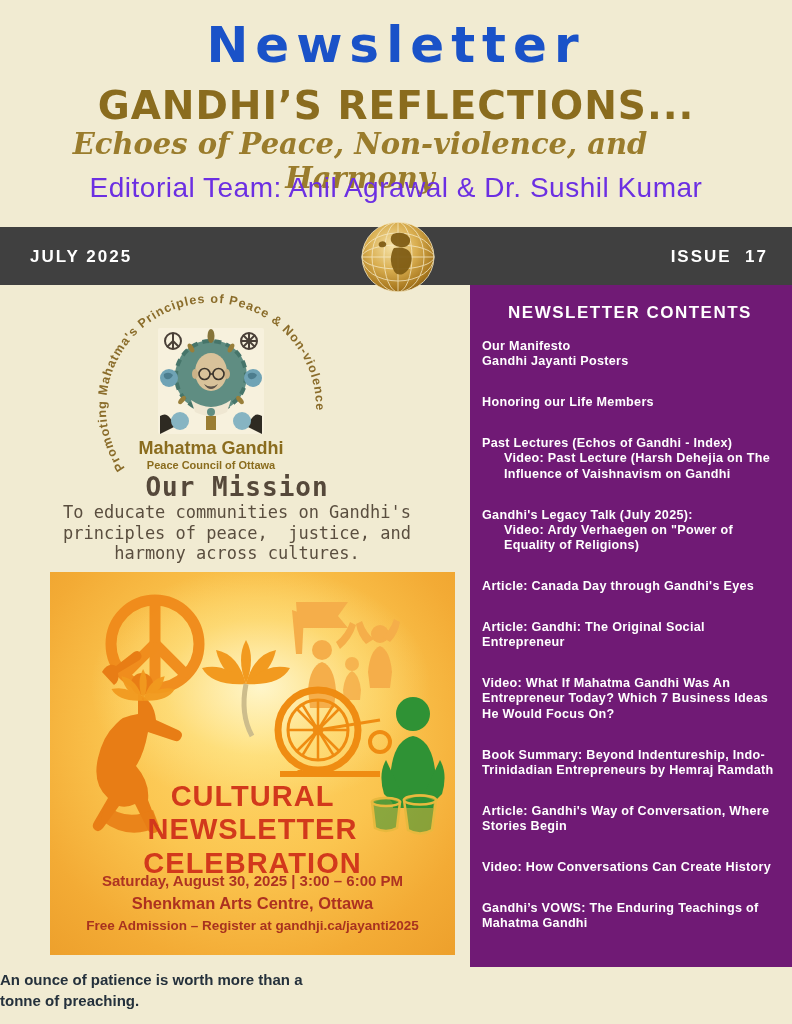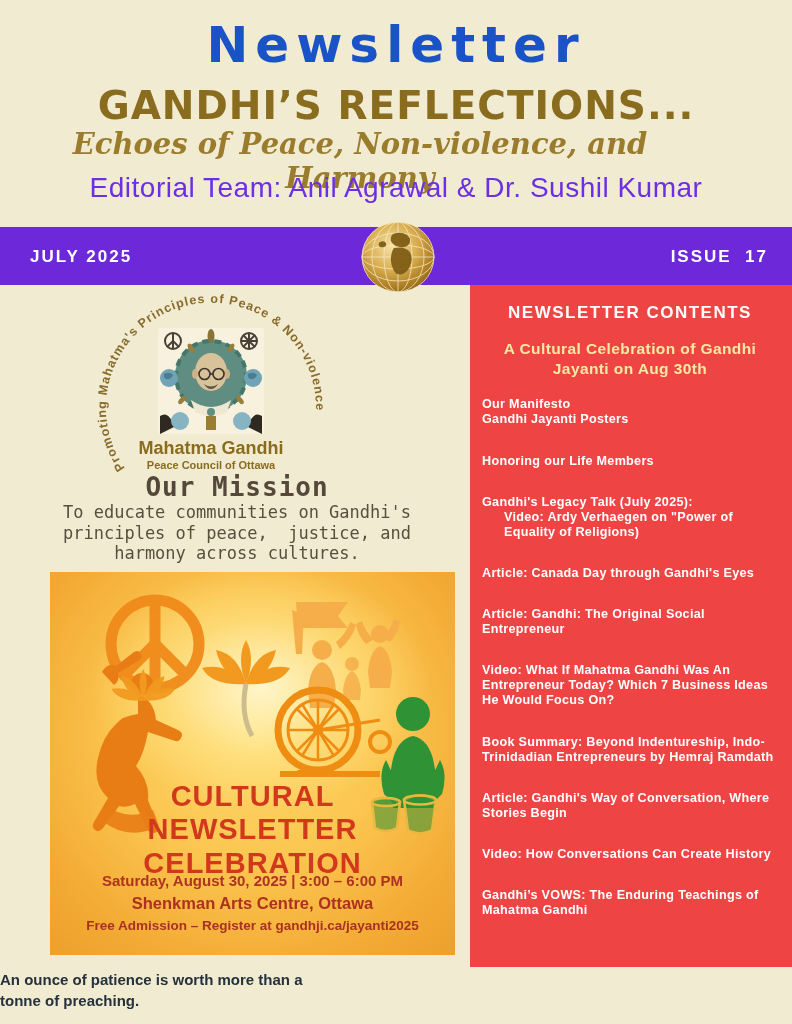--- a/index.html
+++ b/index.html
@@ -25,21 +25,21 @@
     font-family:"DejaVu Serif", serif; font-style:italic; font-weight:700;
     font-size:29px; color:#9a7c2c;
   }
   .hdr-editorial {
     position:absolute; top:172px; left:0; width:792px; text-align:center;
     font-weight:500; font-size:28px; letter-spacing:0.5px; color:#6c2fe2;
   }
   
   .issue-bar {
     position:absolute; top:227px; left:0; width:792px; height:58px;
-    background:#6d28d9;
+    background:#404040;
   }
   .issue-date {
     position:absolute; top:20px; left:30px; color:#fff; font-weight:700;
     font-size:17px; letter-spacing:2px;
   }
   .issue-no {
     position:absolute; top:20px; right:24px; color:#fff; font-weight:700;
     font-size:17px; letter-spacing:2px; white-space:pre;
   }
   .globe { position:absolute; left:358px; top:-5px; width:80px; height:70px; }
@@ -77,21 +77,21 @@
     position:absolute; top:322px; left:0; width:405px; text-align:center;
     font-weight:700; font-size:16.5px; color:#ad3120;
   }
   .poster-admission {
     position:absolute; top:346px; left:0; width:405px; text-align:center;
     font-weight:700; font-size:13.5px; color:#a8321f;
   }
   
   .toc {
     position:absolute; left:470px; top:285px; width:322px; height:682px;
-    background:#ef4444; color:#ffffff; padding:18px 14px 10px 12px;
+    background:#701a75; color:#ffffff; padding:18px 14px 10px 12px;
   }
   .toc-heading {
     text-align:center; font-weight:800; font-size:17px; letter-spacing:1.5px;
     color:#ffffff; margin-bottom:16px;
   }
   .toc-feature {
     text-align:center; font-weight:700; font-size:15.5px; line-height:1.3;
     color:#f8e9a2; letter-spacing:0.4px; margin-bottom:18px; white-space:pre-line;
   }
   .toc-list { display:flex; flex-direction:column; gap:26px; }
@@ -288,33 +288,35 @@
       <div>NEWSLETTER</div>
       <div>CELEBRATION</div>
     </div>
     <div class="poster-datetime">Saturday, August 30, 2025 | 3:00 – 6:00 PM</div>
     <div class="poster-venue">Shenkman Arts Centre, Ottawa</div>
     <div class="poster-admission">Free Admission – Register at gandhji.ca/jayanti2025</div>
   </div>
 
   <div class="toc">
     <div class="toc-heading">NEWSLETTER CONTENTS</div>
-    <div class="toc-feature">A Cultural Celebration of Gandhi
-Jayanti on Aug 30th</div>
     <div class="toc-list">
       <div class="toc-item">
         <div class="toc-main">Our Manifesto
 Gandhi Jayanti Posters</div>
 
       </div>
       <div class="toc-item">
         <div class="toc-main">Honoring our Life Members</div>
 
       </div>
       <div class="toc-item">
+        <div class="toc-main">Past Lectures (Echos of Gandhi - Index)</div>
+        <div class="toc-sub">Video: Past Lecture (Harsh Dehejia on The Influence of Vaishnavism on Gandhi</div>
+      </div>
+      <div class="toc-item">
         <div class="toc-main">Gandhi's Legacy Talk (July 2025):</div>
         <div class="toc-sub">Video: Ardy Verhaegen on "Power of Equality of Religions)</div>
       </div>
       <div class="toc-item">
         <div class="toc-main">Article: Canada Day through Gandhi's Eyes</div>
 
       </div>
       <div class="toc-item">
         <div class="toc-main">Article: Gandhi: The Original Social Entrepreneur</div>
 

